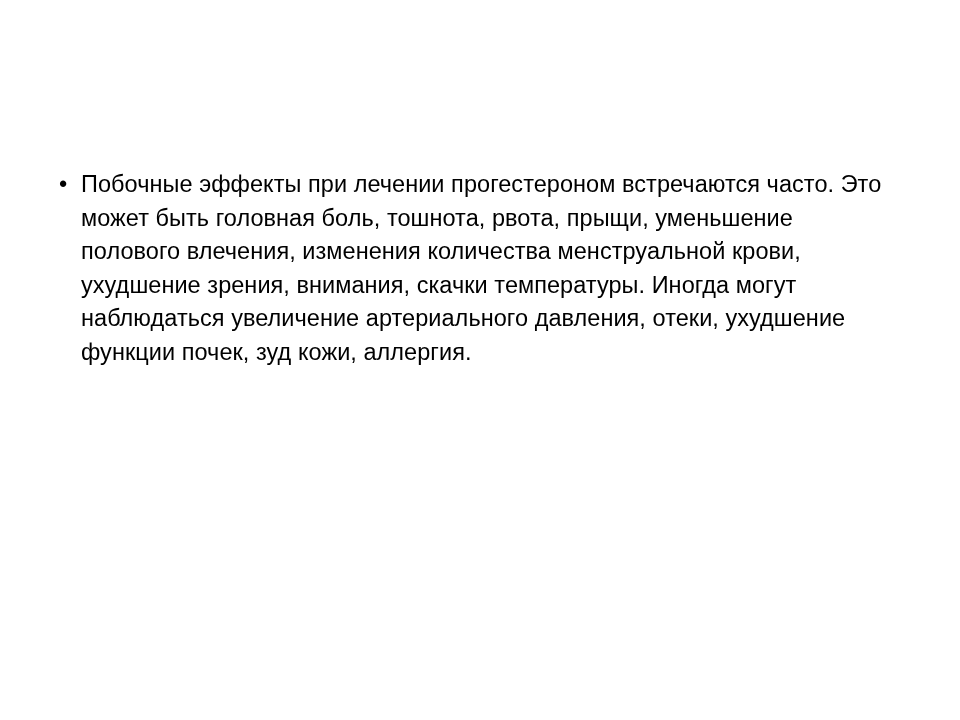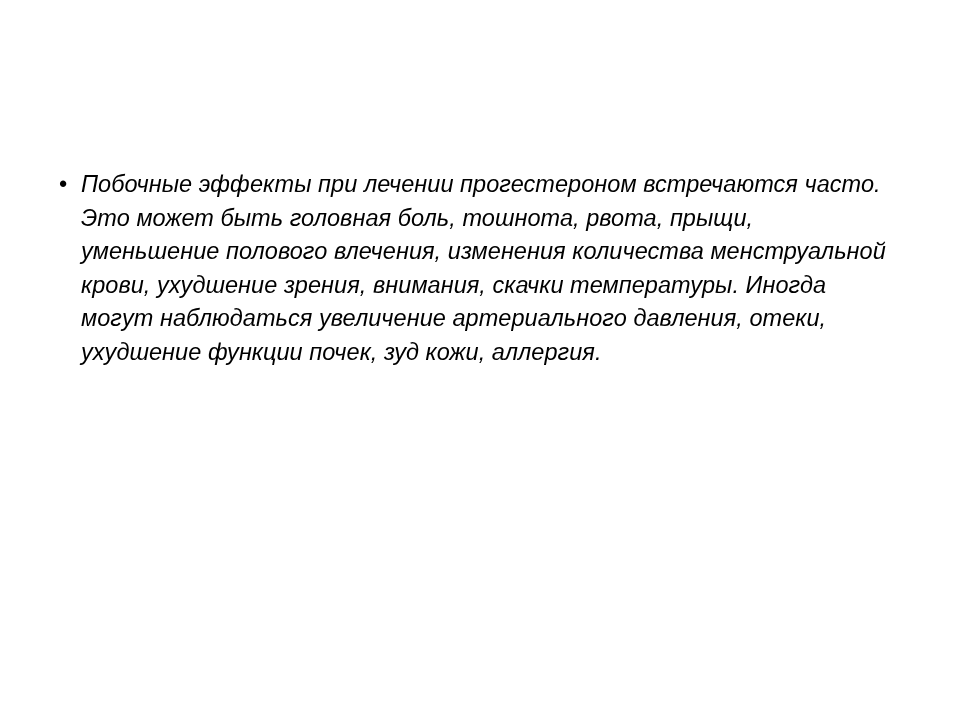--- a/index.html
+++ b/index.html
@@ -48,21 +48,20 @@
     position: absolute;
     left: 11px;
     top: 0;
     font-size: 23.5px;
     line-height: 33.5px;
     color: #000000;
   }
   .bullet-text {
     display: block;
     max-width: 812px;
-    font-style: italic;
   }
 </style>
 </head>
 <body>
 
 <div class="slide">
   <div class="content-block">
     <ul class="bullet-list">
       <li class="bullet-item">
         <span class="bullet-marker">•</span>

